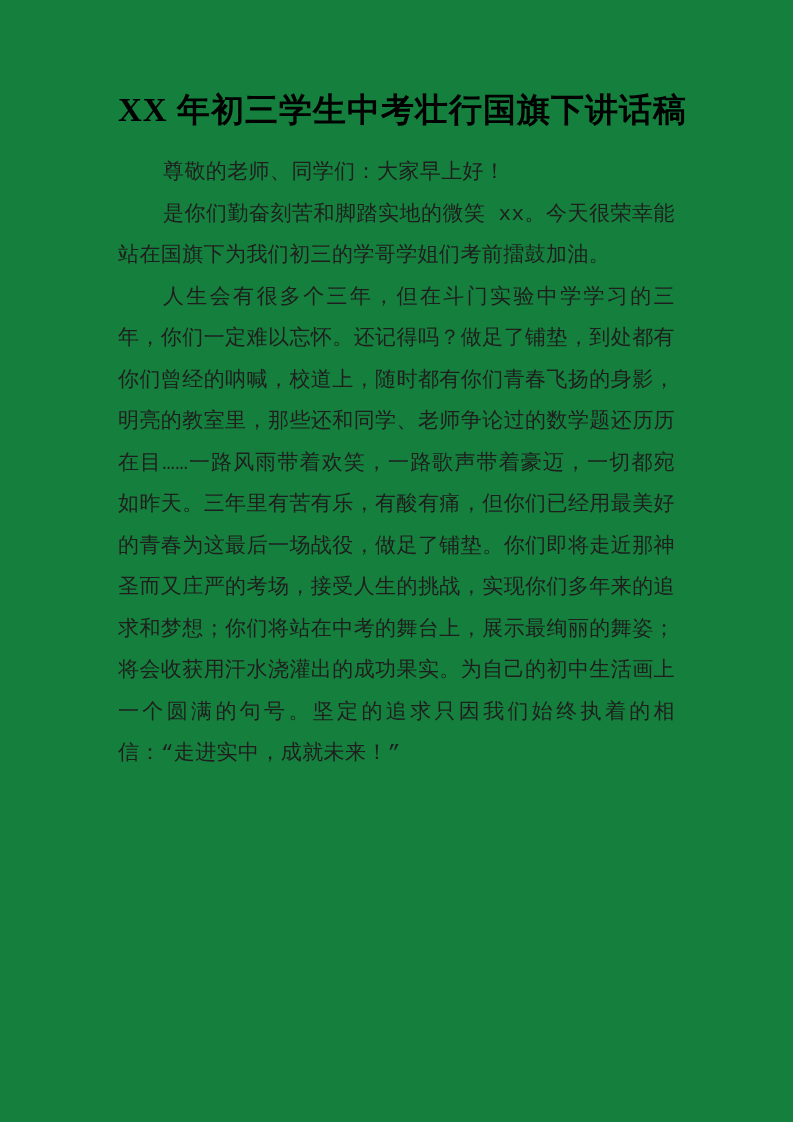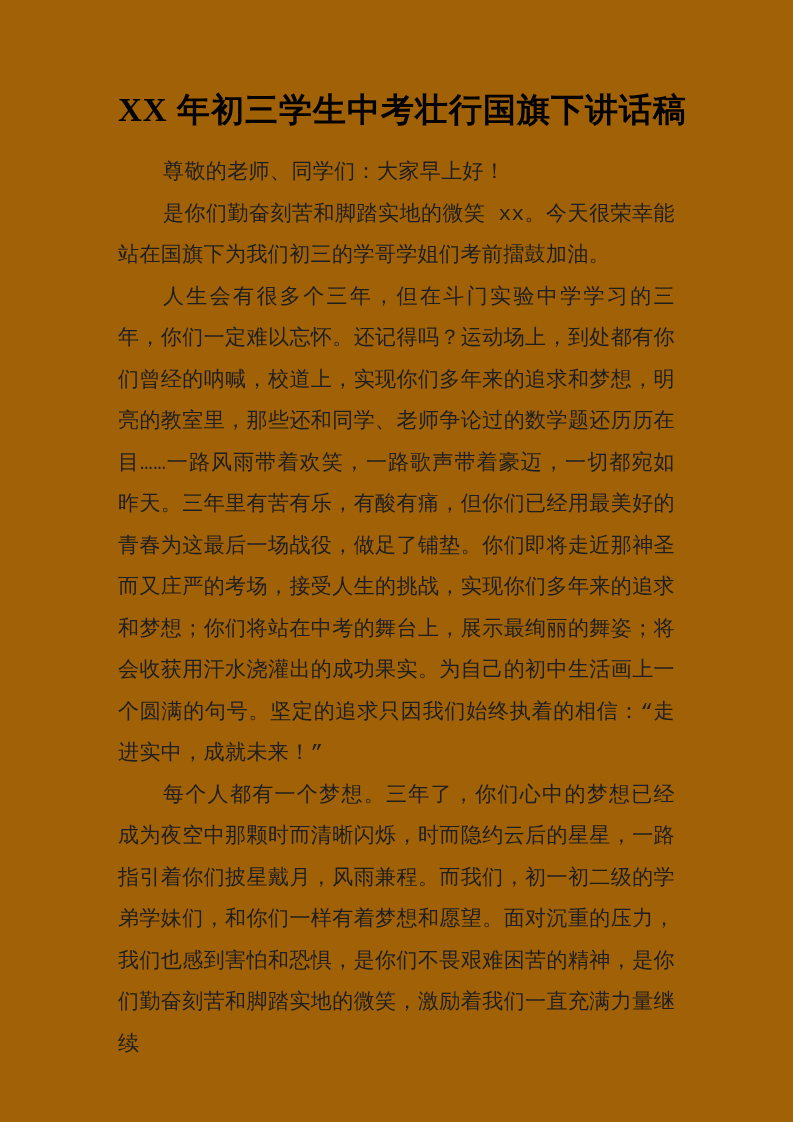--- a/index.html
+++ b/index.html
@@ -5,21 +5,21 @@
   html, body {
     margin: 0;
     padding: 0;
     background: #ffffff;
   }
   .page {
     position: relative;
     width: 793px;
     height: 1122px;
     margin: 0 auto;
-    background: #a16207;
+    background: #15803d;
     box-sizing: border-box;
     padding: 88px 118px 0 118px;
     overflow: hidden;
     font-family: "Liberation Serif", "DejaVu Serif", serif;
     color: #1e1e1e;
   }
   .doc-title {
     margin: 0 0 20px 0;
     font-size: 33px;
     line-height: 44px;
@@ -46,16 +46,15 @@
   }
 </style>
 </head>
 <body>
 
 <div class="page">
   <h1 class="doc-title">XX 年初三学生中考壮行国旗下讲话稿</h1>
   <div class="doc-body">
     <p class="doc-paragraph">尊敬的老师、同学们：大家早上好！</p>
     <p class="doc-paragraph">是你们勤奋刻苦和脚踏实地的微笑 xx。今天很荣幸能站在国旗下为我们初三的学哥学姐们考前擂鼓加油。</p>
-    <p class="doc-paragraph">人生会有很多个三年，但在斗门实验中学学习的三年，你们一定难以忘怀。还记得吗？运动场上，到处都有你们曾经的呐喊，校道上，实现你们多年来的追求和梦想，明亮的教室里，那些还和同学、老师争论过的数学题还历历在目……一路风雨带着欢笑，一路歌声带着豪迈，一切都宛如昨天。三年里有苦有乐，有酸有痛，但你们已经用最美好的青春为这最后一场战役，做足了铺垫。你们即将走近那神圣而又庄严的考场，接受人生的挑战，实现你们多年来的追求和梦想；你们将站在中考的舞台上，展示最绚丽的舞姿；将会收获用汗水浇灌出的成功果实。为自己的初中生活画上一个圆满的句号。坚定的追求只因我们始终执着的相信：“走进实中，成就未来！”</p>
-    <p class="doc-paragraph">每个人都有一个梦想。三年了，你们心中的梦想已经成为夜空中那颗时而清晰闪烁，时而隐约云后的星星，一路指引着你们披星戴月，风雨兼程。而我们，初一初二级的学弟学妹们，和你们一样有着梦想和愿望。面对沉重的压力，我们也感到害怕和恐惧，是你们不畏艰难困苦的精神，是你们勤奋刻苦和脚踏实地的微笑，激励着我们一直充满力量继续</p>
+    <p class="doc-paragraph">人生会有很多个三年，但在斗门实验中学学习的三年，你们一定难以忘怀。还记得吗？做足了铺垫，到处都有你们曾经的呐喊，校道上，随时都有你们青春飞扬的身影，明亮的教室里，那些还和同学、老师争论过的数学题还历历在目……一路风雨带着欢笑，一路歌声带着豪迈，一切都宛如昨天。三年里有苦有乐，有酸有痛，但你们已经用最美好的青春为这最后一场战役，做足了铺垫。你们即将走近那神圣而又庄严的考场，接受人生的挑战，实现你们多年来的追求和梦想；你们将站在中考的舞台上，展示最绚丽的舞姿；将会收获用汗水浇灌出的成功果实。为自己的初中生活画上一个圆满的句号。坚定的追求只因我们始终执着的相信：“走进实中，成就未来！”</p>
   </div>
 </div>
 
 </body></html>

